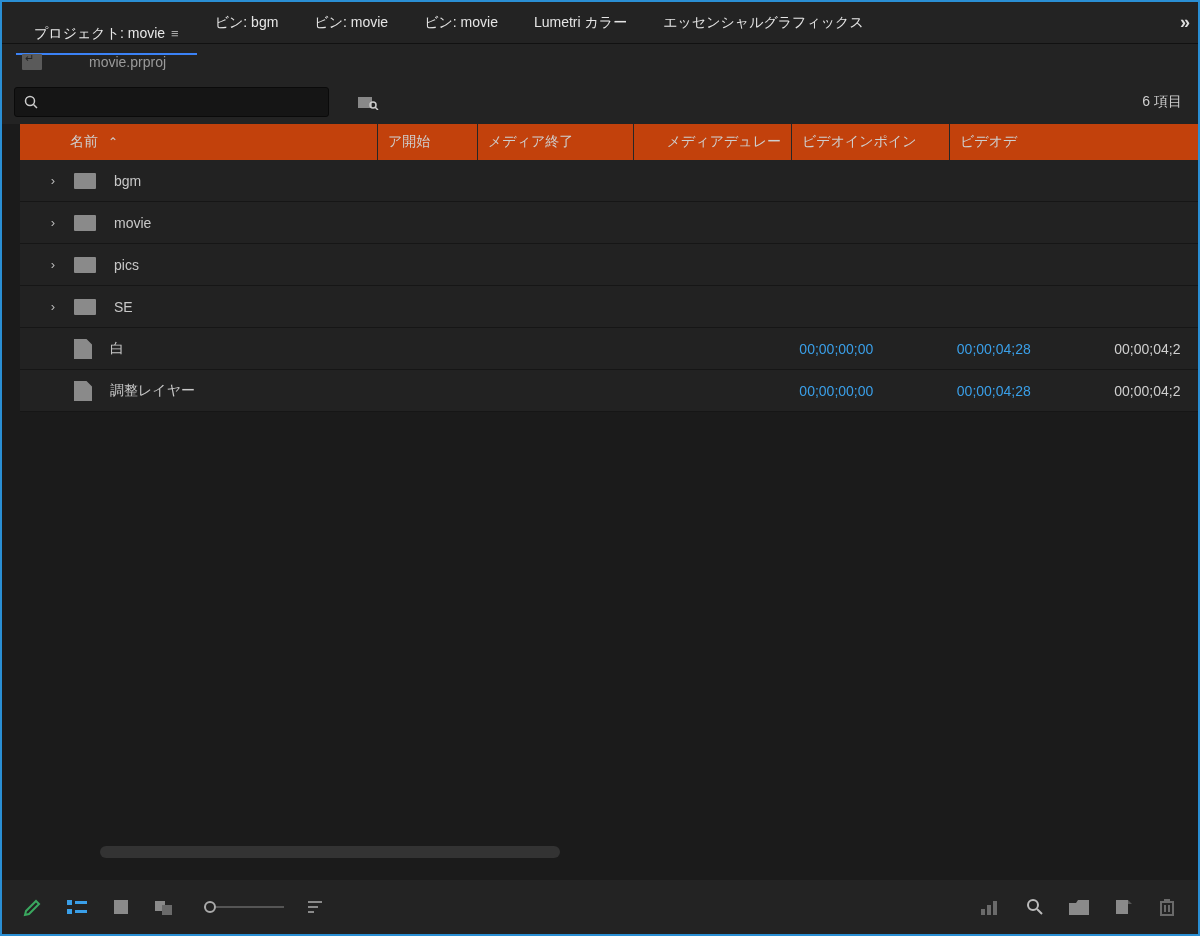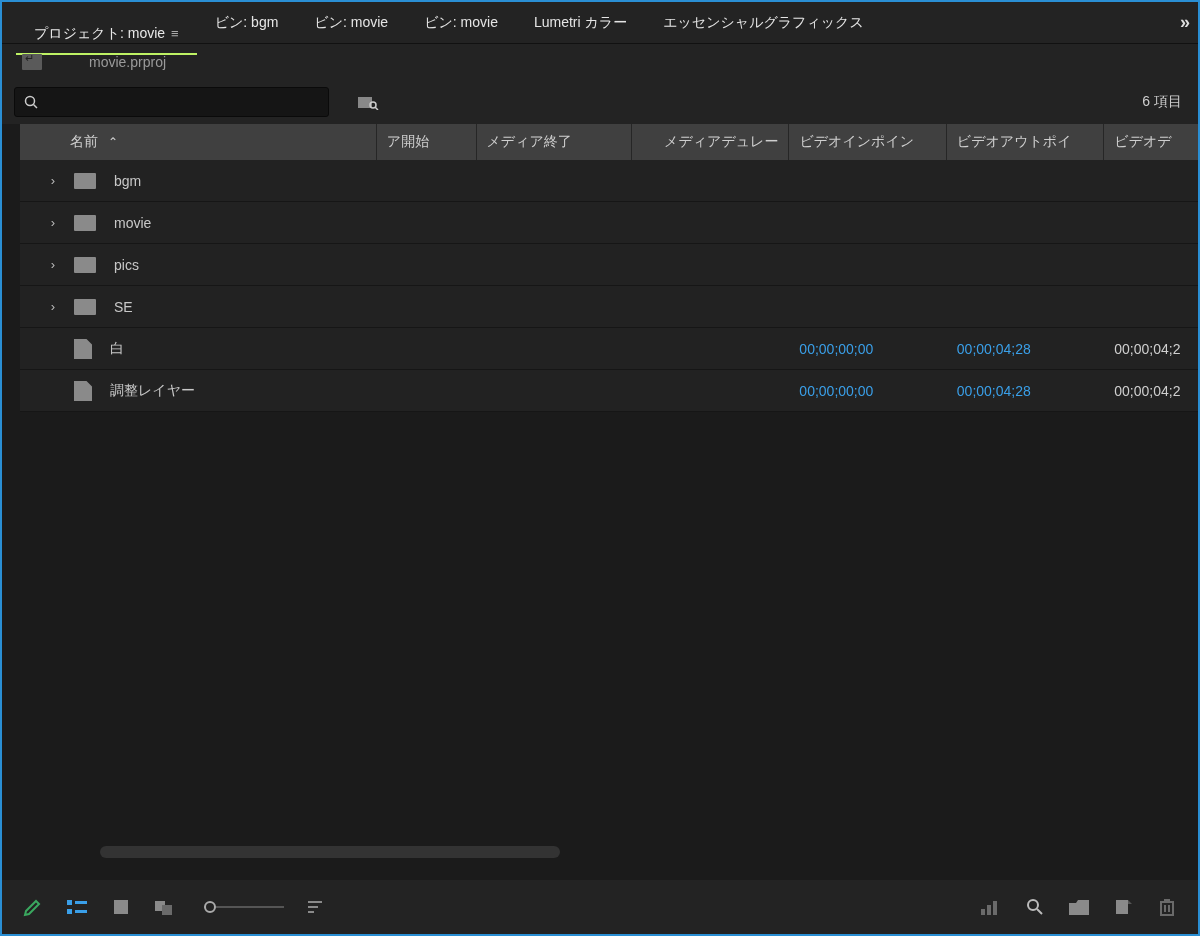--- a/index.html
+++ b/index.html
@@ -30,21 +30,21 @@
     align-items: center;
     color: #e5e5e5;
     padding: 0 18px;
     height: 100%;
     cursor: pointer;
     font-size: 14px;
     white-space: nowrap;
   }
   .tab.active {
     color: #e8e8e8;
-    border-bottom: 2px solid #bef264;
+    border-bottom: 2px solid #3b82f6;
     margin-top: 24px;
   }
   .tab .menu-icon {
     margin-left: 6px;
     font-size: 13px;
     color: #aaa;
   }
   .overflow {
     margin-left: auto;
     color: #ddd;
@@ -112,21 +112,21 @@
     top: 122px;
     left: 18px;
     right: 0;
     bottom: 70px;
     background: #1b1b1b;
     overflow: hidden;
   }
   .thead {
     display: flex;
     height: 36px;
-    background: #404040;
+    background: #c2410c;
     align-items: center;
     color: #cfcfcf;
     font-size: 14px;
   }
   .th {
     padding: 0 10px;
     border-right: 1px solid #262626;
     height: 100%;
     display: flex;
     align-items: center;
@@ -270,23 +270,20 @@
       </div>
     <div class="th col3">
         <span>メディア終了</span>
       </div>
     <div class="th col4">
         <span>メディアデュレー</span>
       </div>
     <div class="th col5">
         <span>ビデオインポイン</span>
       </div>
-    <div class="th col6">
-        <span>ビデオアウトポイ</span>
-      </div>
     <div class="th col7">
         <span>ビデオデ</span>
       </div>
   </div>
   <div class="tbody">
 
     <div class="row">
       <div class="cell name">
         <span class="disclosure">›</span>
         <span class="icon-folder"></span>

